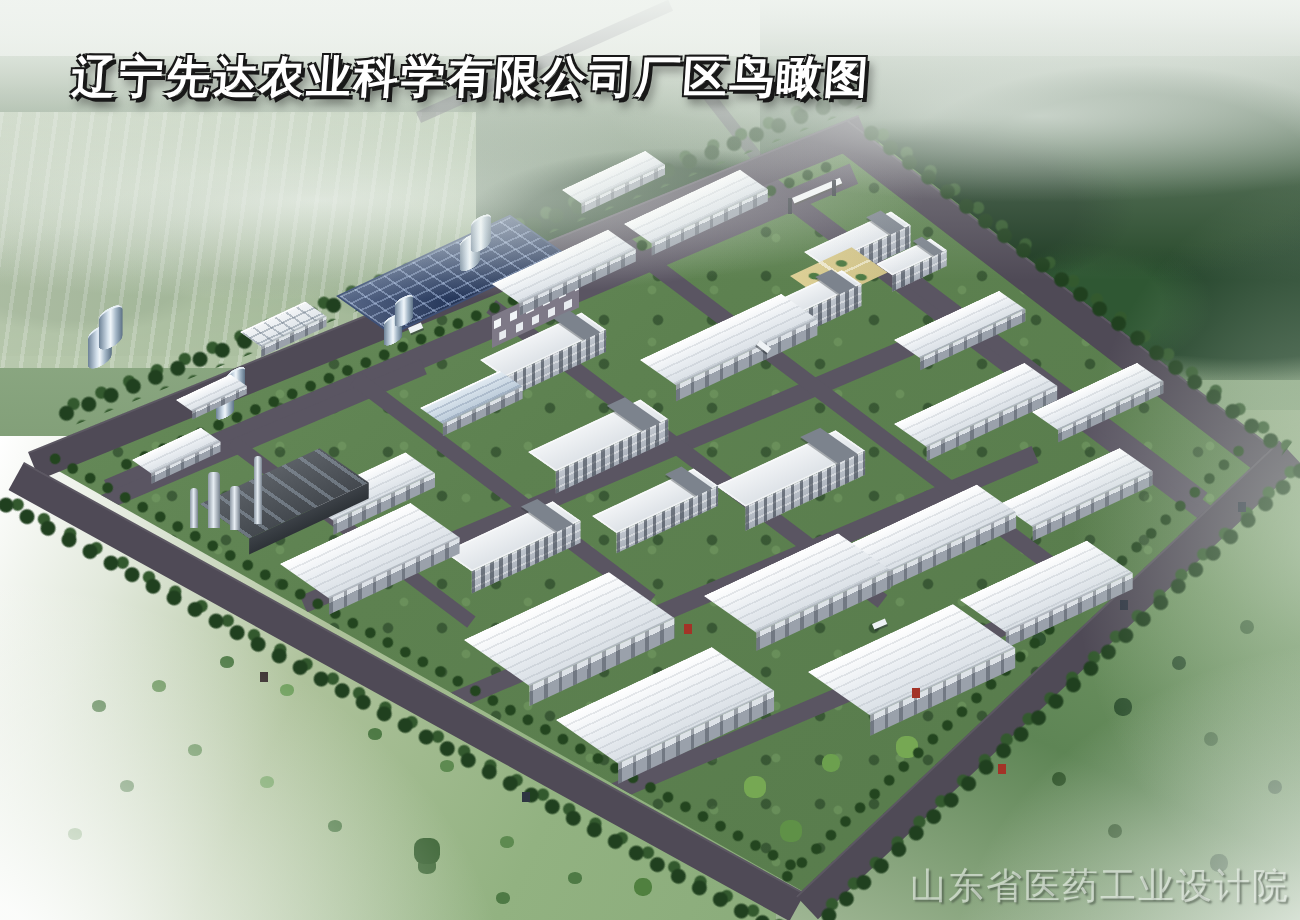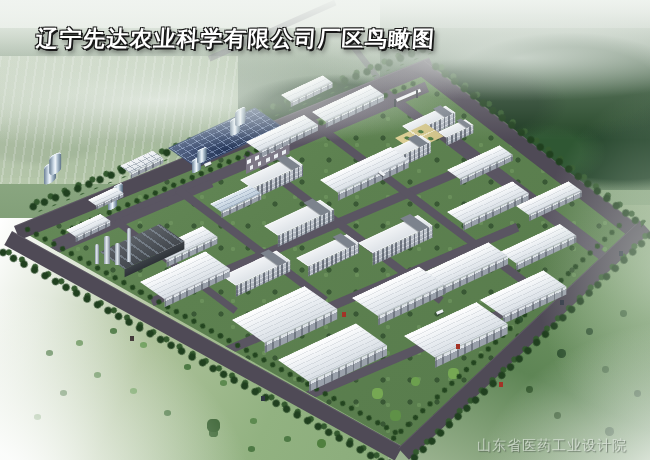--- a/index.html
+++ b/index.html
@@ -141,21 +141,21 @@
   .mist{inset:0;pointer-events:none;background:
     linear-gradient(180deg,rgba(240,244,240,.95) 0,rgba(240,244,240,.55) 45px,rgba(240,244,240,.18) 95px,transparent 140px),
     radial-gradient(420px 70px at 160px 100px,rgba(238,243,238,.78),transparent 72%),
     radial-gradient(300px 60px at 520px 58px,rgba(235,241,236,.65),transparent 72%),
     radial-gradient(460px 320px at -60px 500px,rgba(252,253,252,.97) 20%,transparent 68%),
     radial-gradient(340px 260px at 700px 490px,rgba(250,252,250,.9) 10%,transparent 66%),
     radial-gradient(180px 260px at 662px 270px,rgba(225,236,224,.5),transparent 70%);}
   .title{left:36px;top:24px;margin:0;font-size:22px;font-weight:700;letter-spacing:1.5px;color:#fff;
     transform:skewX(-4deg);white-space:nowrap;
     text-shadow:2px 2px 0 #181818,-1px -1px 0 #181818,1px -1px 0 #181818,-1px 1px 0 #181818,3px 4px 5px rgba(0,0,0,.55);}
-  .watermark{right:23px;bottom:5px;font-size:14px;letter-spacing:1px;color:rgba(242,246,241,.6);
+  .watermark{right:5px;bottom:5px;font-size:18px;letter-spacing:1px;color:rgba(242,246,241,.6);
     text-shadow:1px 1px 1px rgba(55,65,55,.55);white-space:nowrap;}
   .z3{z-index:3}.z4{z-index:4}.z5{z-index:5}.z6{z-index:6}.z7{z-index:7}.z8{z-index:8}.z9{z-index:9}
 </style>
 </head>
 <body>
 
 <div id="stage">
 
   <div class="forest"></div>
   <div class="forest-r"></div>

